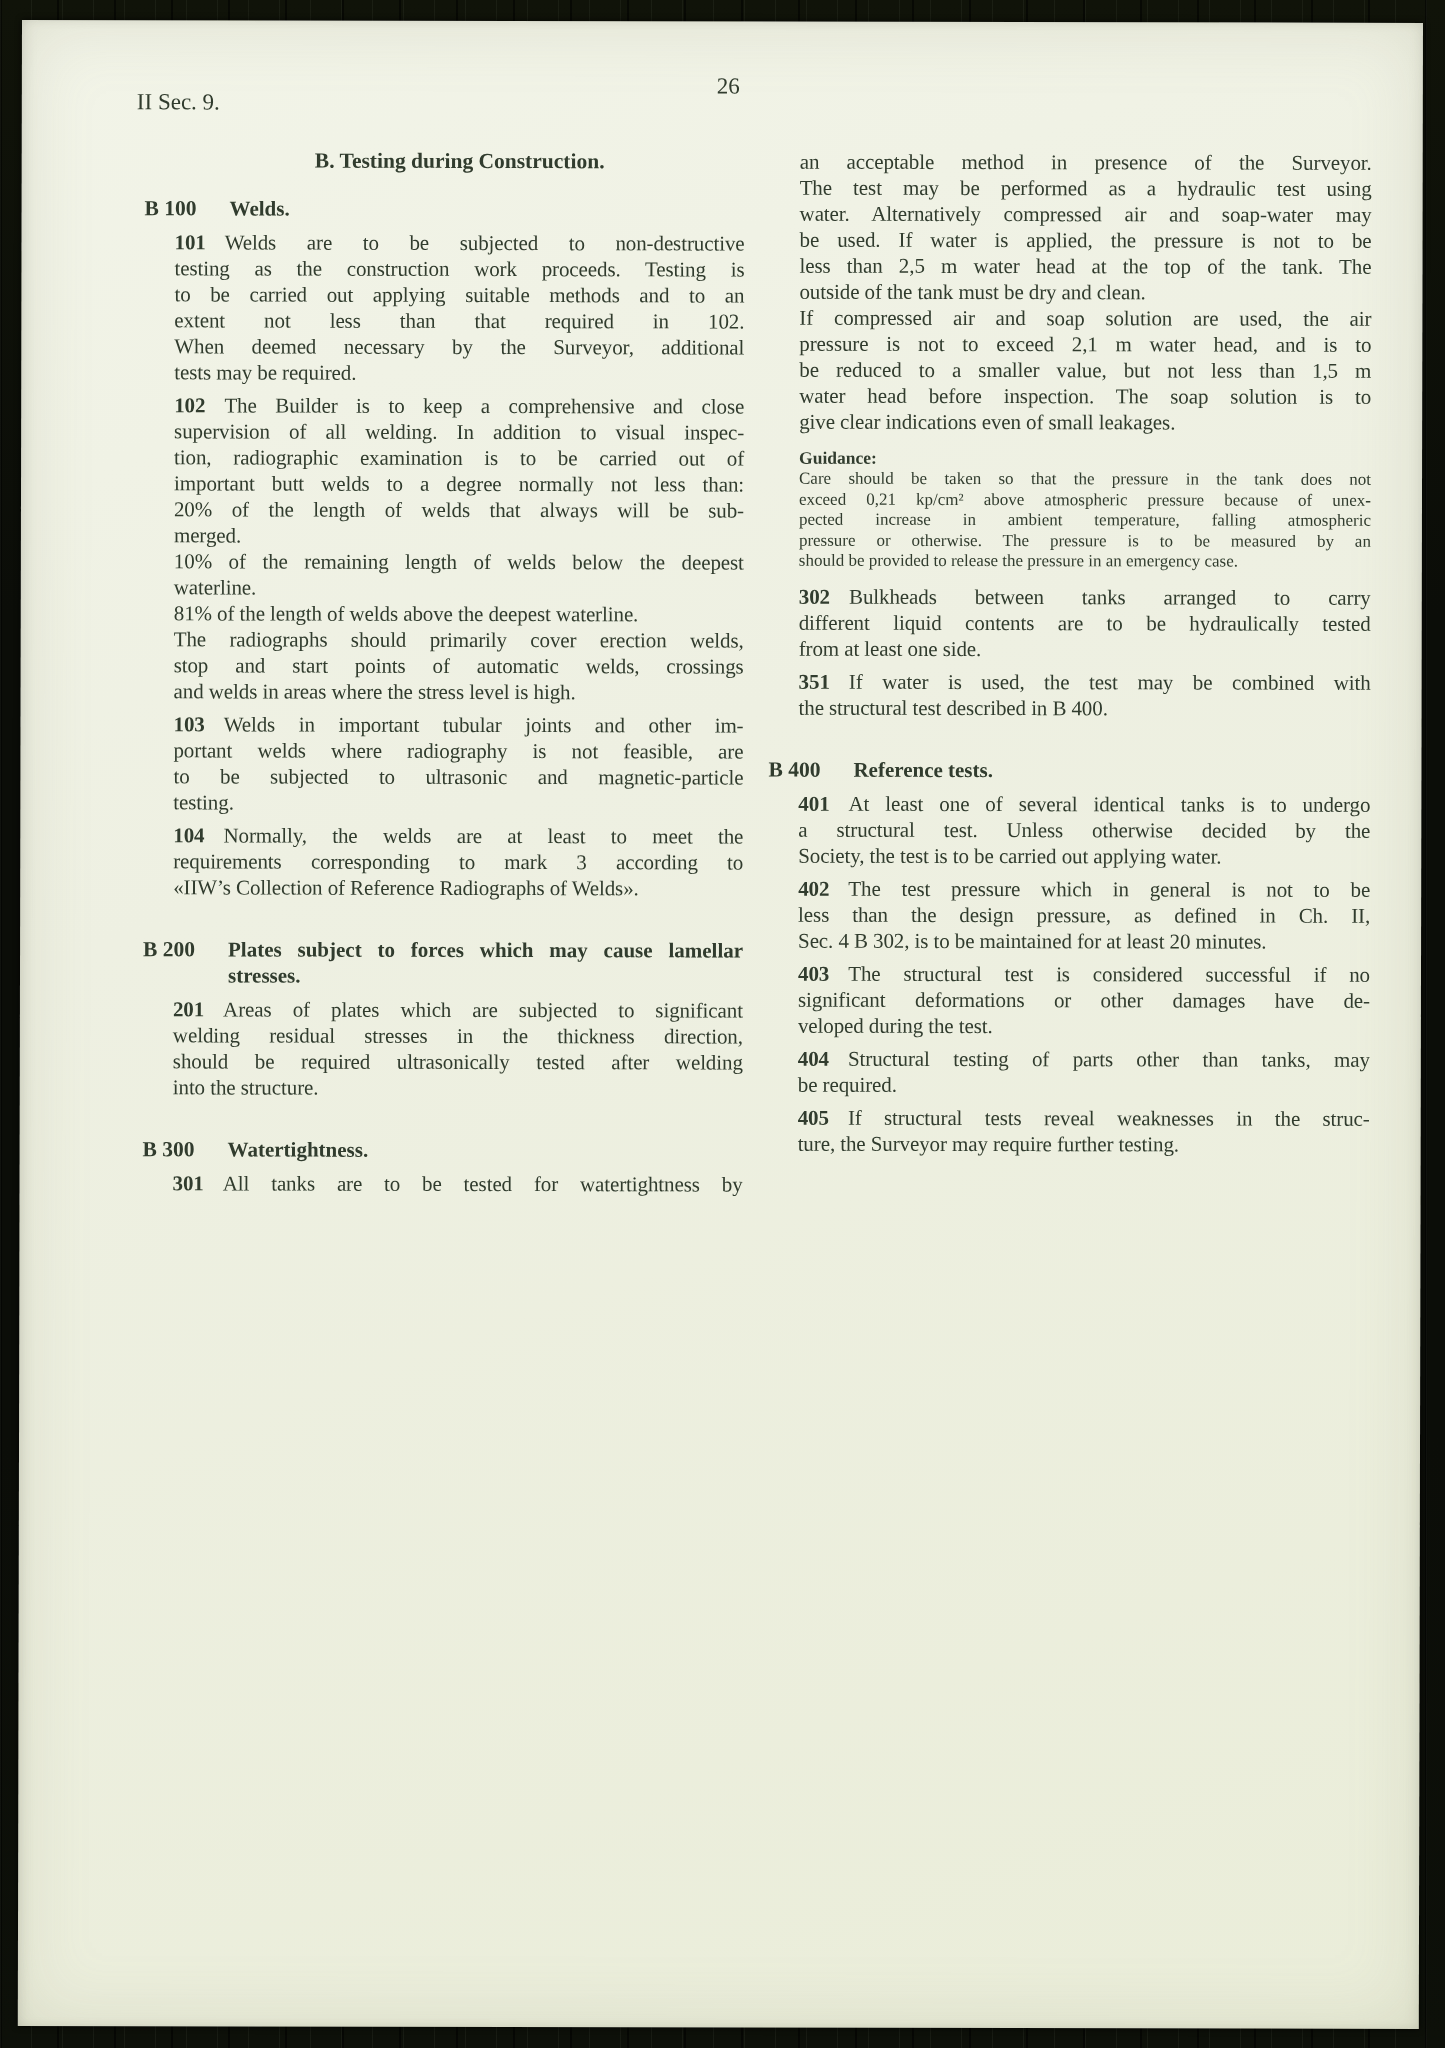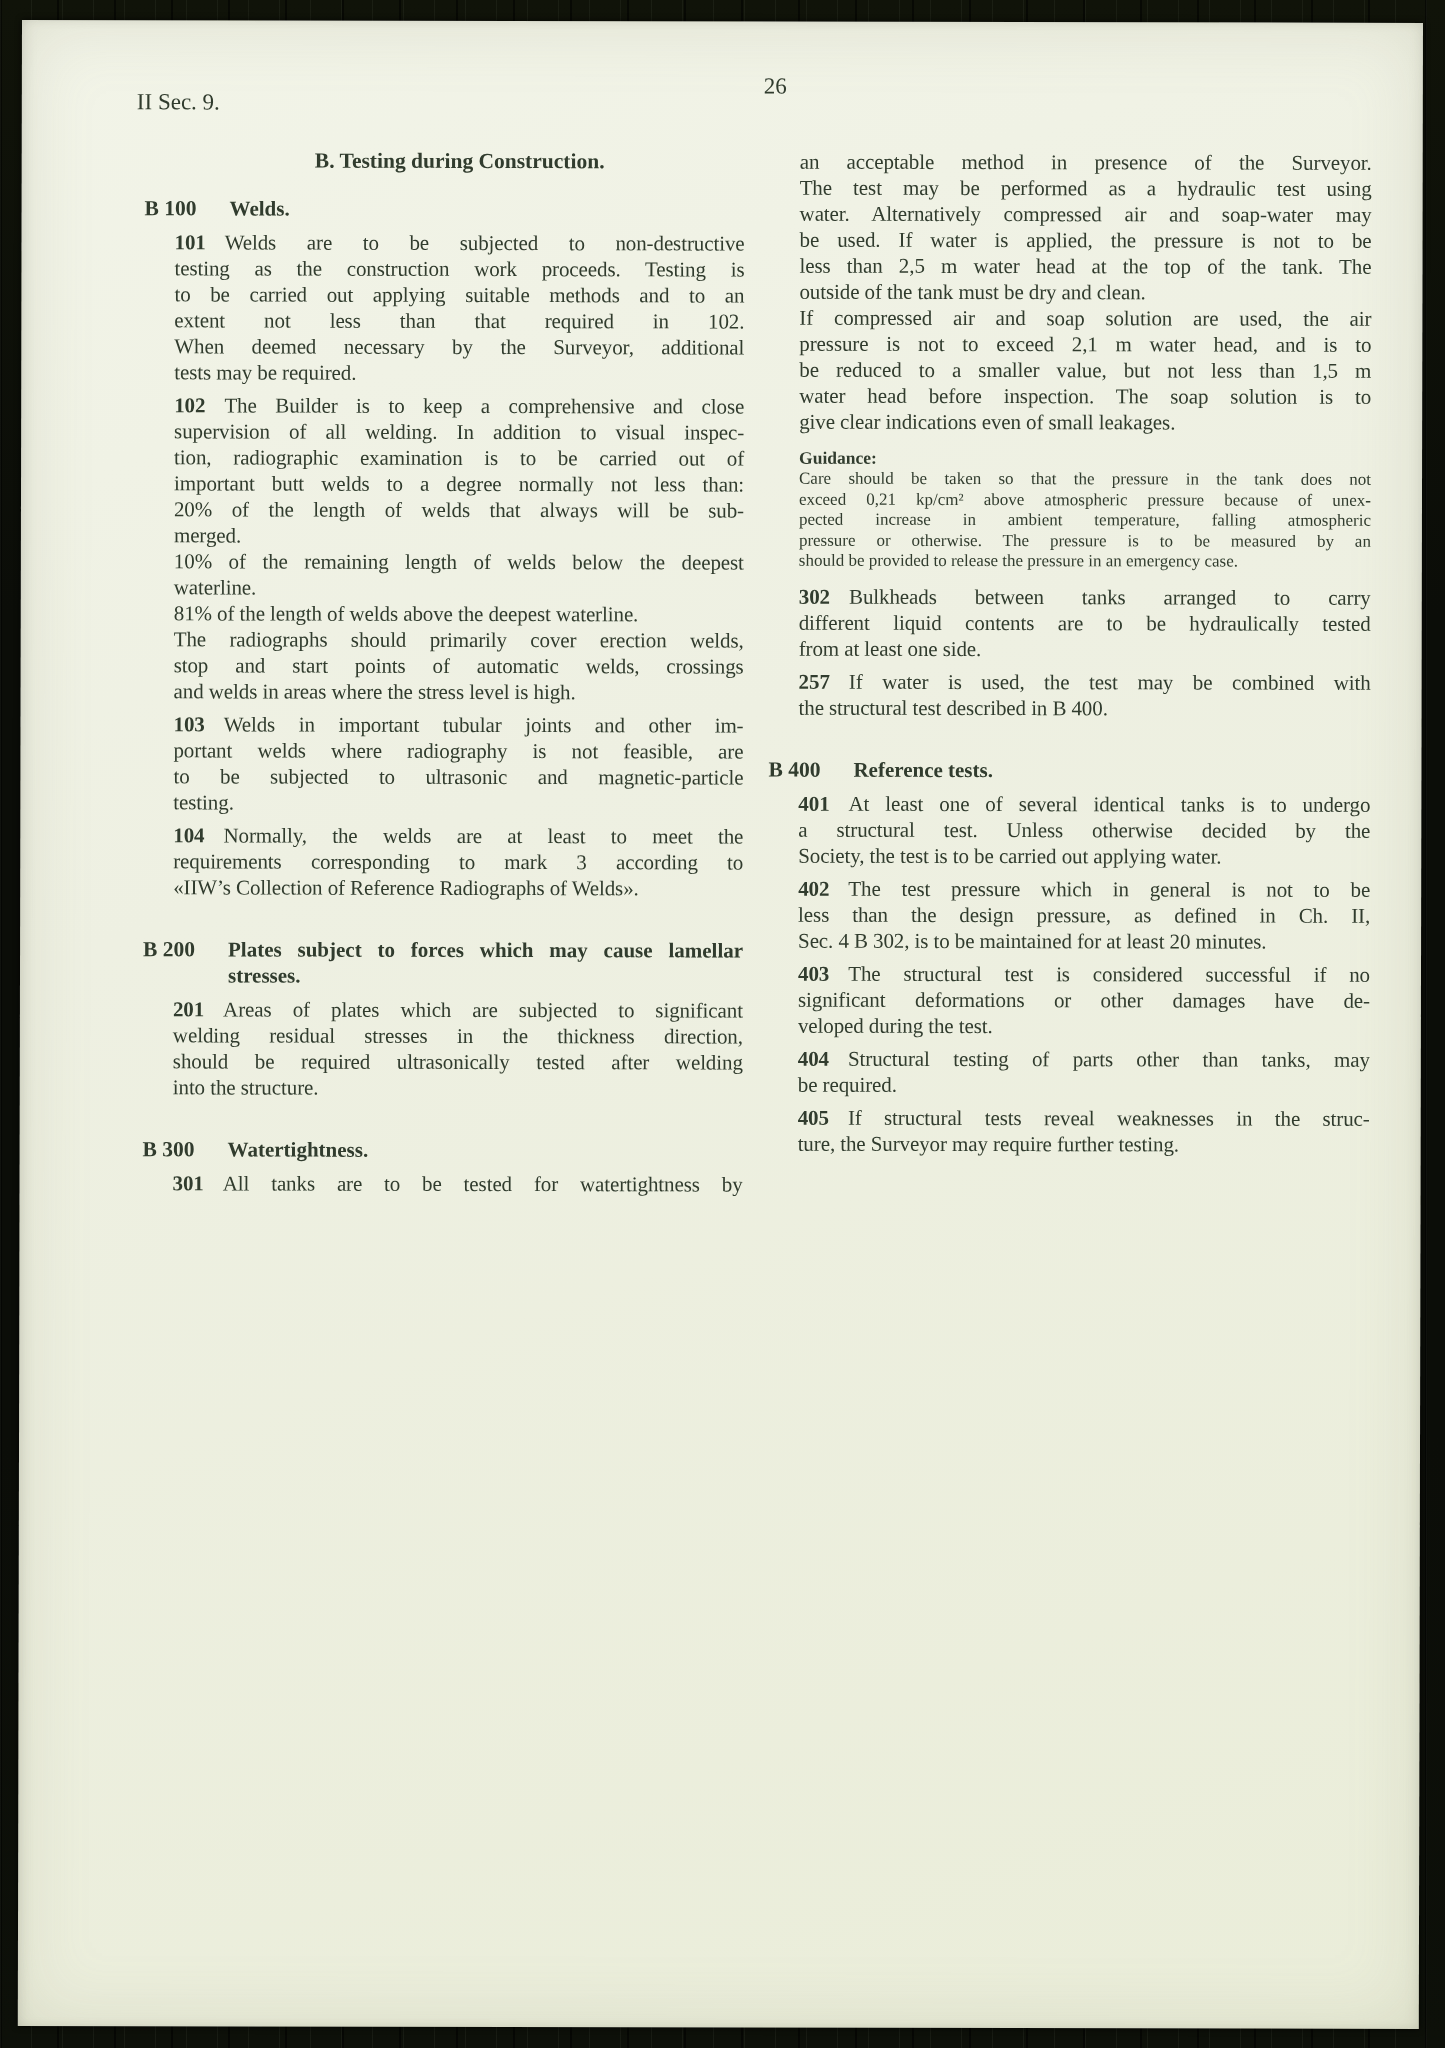--- a/index.html
+++ b/index.html
@@ -33,21 +33,21 @@
       inset -6px 0 18px -10px rgba(0,0,0,0.18),
       0 0 6px rgba(0,0,0,0.8);
     transform:rotate(0.12deg);
     transform-origin:top left;
   }
   .hdr-left{
     position:absolute;left:115px;top:52px;
     font-size:23px;line-height:26px;margin-top:17px;
   }
   .page-num{
-    position:absolute;left:695px;top:52px;width:70px;text-align:right;
+    position:absolute;left:695px;top:52px;width:70px;text-align:left;
     font-size:23px;line-height:26px;
   }
   .col{position:absolute;top:127px;}
   .col-left{left:153px;width:570px;}
   .col-right{left:778px;width:572px;}
 
   .ln{
     font-size:21px;line-height:26px;
     text-align:justify;letter-spacing:-0.1px;
     white-space:normal;
@@ -165,21 +165,21 @@
         <div class="ln j"><span>pected increase in ambient temperature, falling atmospheric</span></div>
         <div class="ln j"><span>pressure or otherwise. The pressure is to be measured by an</span></div>
         <div class="ln"><span>should be provided to release the pressure in an emergency case.</span></div>
       </div>
       <div class="para">
         <div class="ln j"><span class="num">302</span><span>Bulkheads between tanks arranged to carry</span></div>
         <div class="ln j"><span>different liquid contents are to be hydraulically tested</span></div>
         <div class="ln"><span>from at least one side.</span></div>
       </div>
       <div class="para">
-        <div class="ln j"><span class="num">257</span><span>If water is used, the test may be combined with</span></div>
+        <div class="ln j"><span class="num">351</span><span>If water is used, the test may be combined with</span></div>
         <div class="ln"><span>the structural test described in B 400.</span></div>
       </div>
       <div class="bheading">
         <span class="code">B 400</span>
         <div class="ln"><span>Reference tests.</span></div>
       </div>
       <div class="para">
         <div class="ln j"><span class="num">401</span><span>At least one of several identical tanks is to undergo</span></div>
         <div class="ln j"><span>a structural test. Unless otherwise decided by the</span></div>
         <div class="ln"><span>Society, the test is to be carried out applying water.</span></div>

